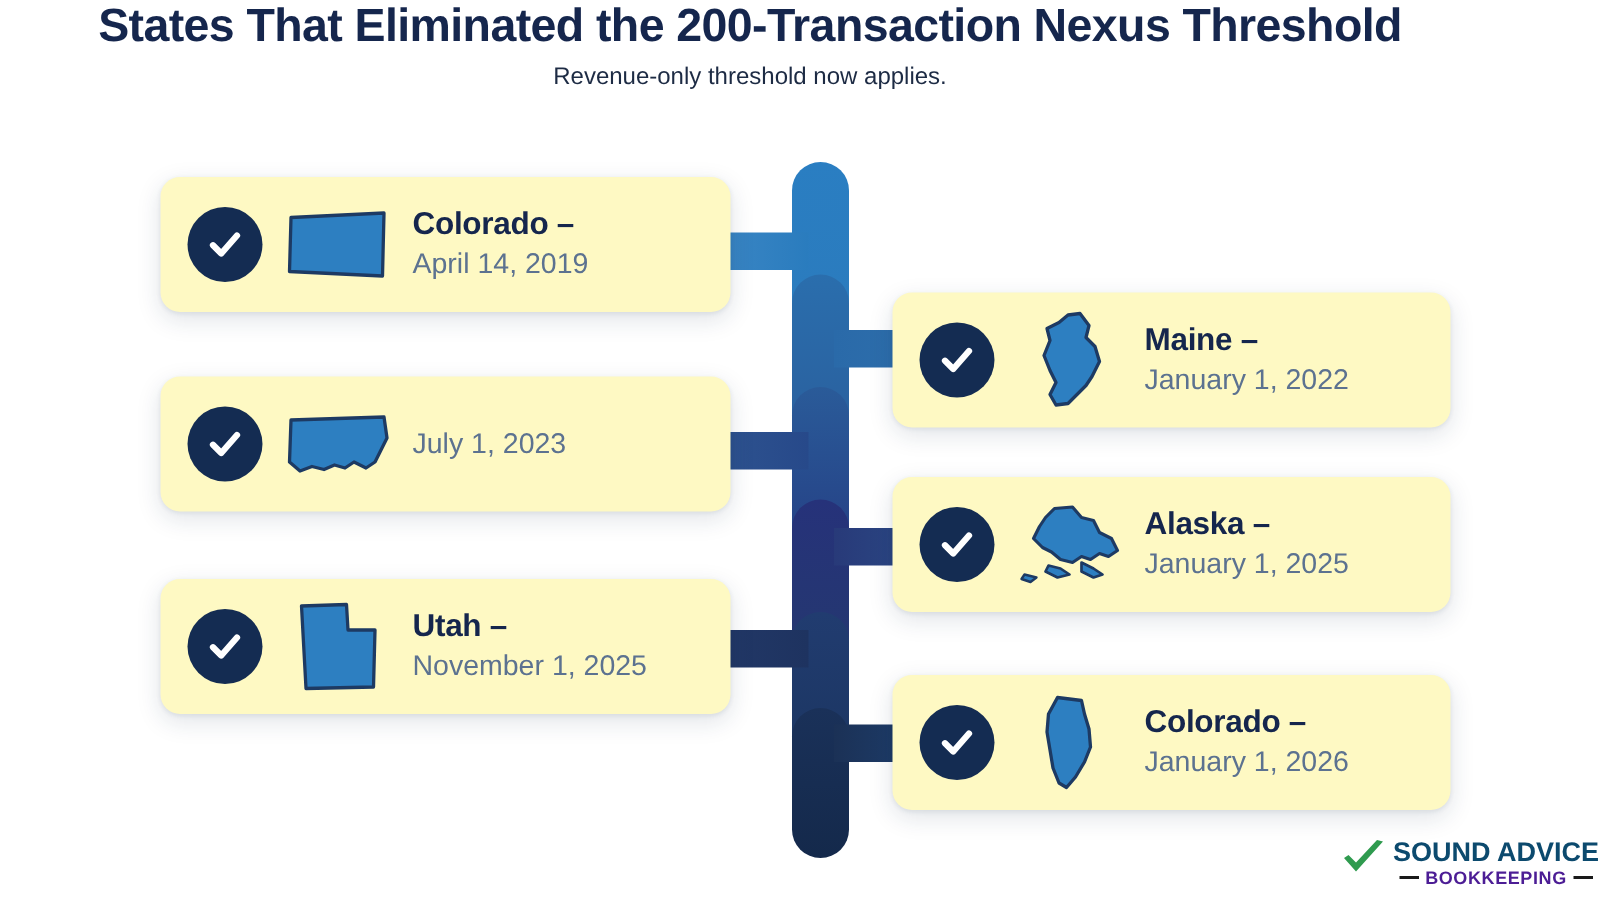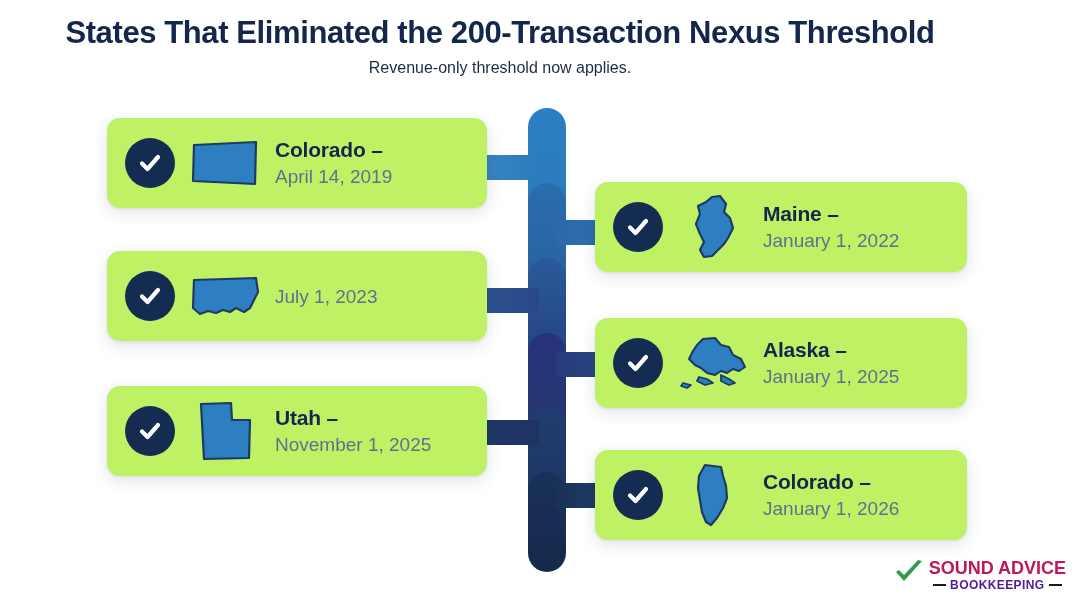--- a/index.html
+++ b/index.html
@@ -14,21 +14,21 @@
     overflow: hidden;
     position: relative;
   }
 
   
   .header {
     position: absolute;
     top: 0; left: 0;
     width: 1000px;
     text-align: center;
-    padding-top: 16px;
+    padding-top: 0;
   }
   .title {
     font-size: 31px;
     font-weight: bold;
     color: #15264d;
     letter-spacing: -0.4px;
     line-height: 1.12;
     margin: 0;
     white-space: nowrap;
   }
@@ -70,34 +70,34 @@
   .stub-l1 { left: 477px; top: 155px; background: linear-gradient(90deg,#3b86c4 0%,#2a7cbe 100%); }
   .stub-r1 { left: 556px; top: 220px; background: linear-gradient(90deg,#2a6aa9 0%,#2e6fac 100%); }
   .stub-l2 { left: 477px; top: 288px; background: linear-gradient(90deg,#2e538f 0%,#27498a 100%); }
   .stub-r2 { left: 556px; top: 352px; background: linear-gradient(90deg,#283a79 0%,#2b4a86 100%); }
   .stub-l3 { left: 477px; top: 420px; background: linear-gradient(90deg,#223867 0%,#1e3360 100%); }
   .stub-r3 { left: 556px; top: 483px; background: linear-gradient(90deg,#1b3156 0%,#1e3f6e 100%); }
 
   
   .card {
     position: absolute;
-    background: #bef264;
+    background: #fef9c3;
     border-radius: 13px;
     box-shadow: 0 5px 16px rgba(25,45,80,0.13), 0 1px 3px rgba(25,45,80,0.08);
     display: flex;
     align-items: center;
     box-sizing: border-box;
   }
   .card-left  { left: 107px; width: 380px; height: 90px; padding-left: 18px; }
   .card-right { left: 595px; width: 372px; height: 90px; padding-left: 18px; }
 
   .cl1 { top: 118px; }
   .cl2 { top: 251px; }
   .cl3 { top: 386px; }
-  .cr1 { top: 182px; }
+  .cr1 { top: 195px; }
   .cr2 { top: 318px; }
   .cr3 { top: 450px; }
 
   .check {
     width: 50px;
     height: 50px;
     min-width: 50px;
     border-radius: 50%;
     background: #142c52;
     display: flex;
@@ -141,21 +141,21 @@
     right: 14px;
     bottom: 12px;
     display: flex;
     align-items: center;
   }
   .logo-check { margin-right: 5px; }
   .logo-text { line-height: 1; }
   .logo-top {
     font-size: 18px;
     font-weight: bold;
-    color: #be185d;
+    color: #0c4a6e;
     letter-spacing: 0px;
     font-family: "Liberation Sans Narrow", "Liberation Sans", sans-serif;
   }
   .logo-bottom {
     font-size: 12px;
     font-weight: bold;
     color: #4c1d95;
     letter-spacing: 0.4px;
     margin-top: 2px;
     display: flex;

